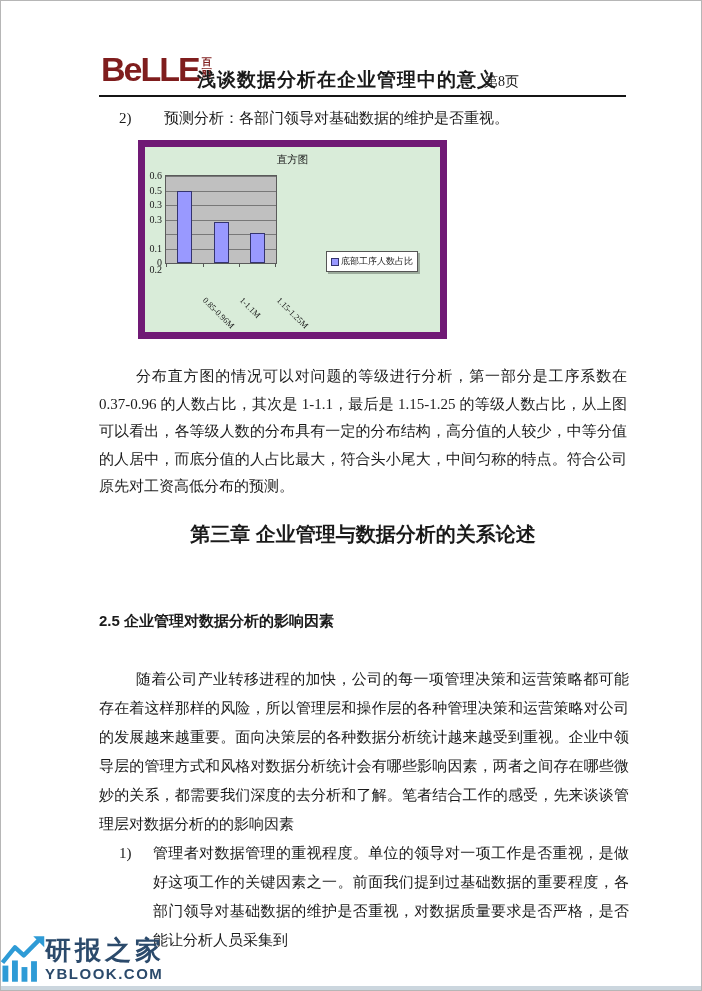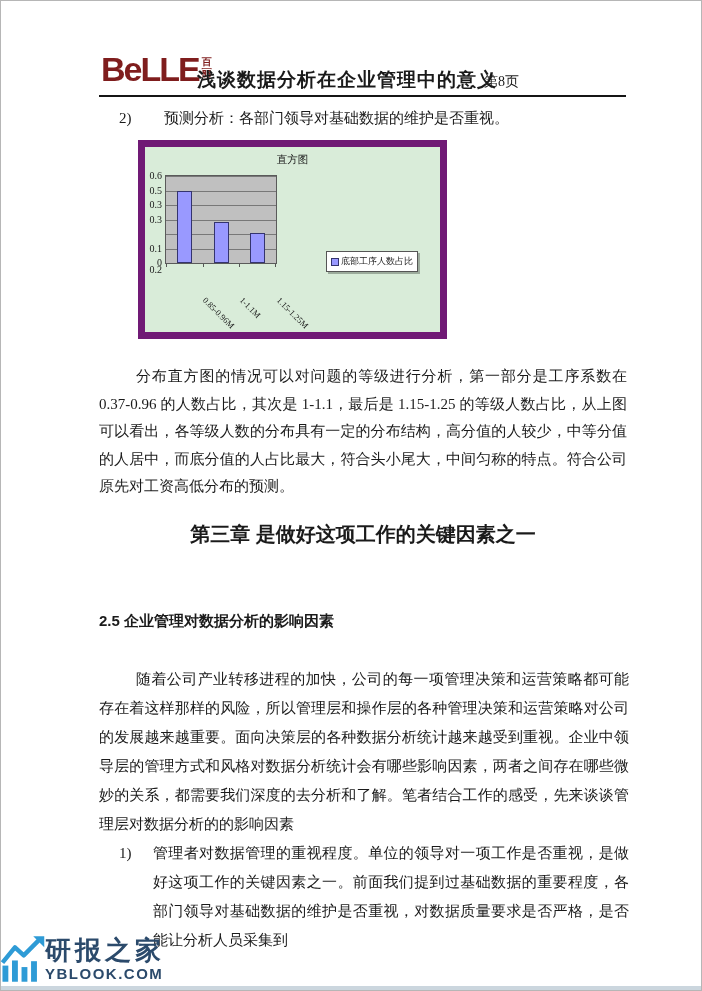--- a/index.html
+++ b/index.html
@@ -113,21 +113,21 @@
         <div class="axis-mark" style="left: 130px; top: 117px;"></div>
       </div>
     <div class="legend">
       <span class="legend-marker" style="background: rgb(153, 153, 255); border-color: rgb(52, 52, 110);"></span>
       <span class="legend-label">底部工序人数占比</span>
     </div>
   </div>
 
   <div class="para1">分布直方图的情况可以对问题的等级进行分析，第一部分是工序系数在 0.37-0.96 的人数占比，其次是 1-1.1，最后是 1.15-1.25 的等级人数占比，从上图可以看出，各等级人数的分布具有一定的分布结构，高分值的人较少，中等分值的人居中，而底分值的人占比最大，符合头小尾大，中间匀称的特点。符合公司原先对工资高低分布的预测。</div>
 
-  <div class="chapter">第三章 是做好这项工作的关键因素之一</div>
+  <div class="chapter">第三章 企业管理与数据分析的关系论述</div>
   <div class="section">2.5 企业管理对数据分析的影响因素</div>
 
   <div class="body-block">
     <p class="para2">随着公司产业转移进程的加快，公司的每一项管理决策和运营策略都可能存在着这样那样的风险，所以管理层和操作层的各种管理决策和运营策略对公司的发展越来越重要。面向决策层的各种数据分析统计越来越受到重视。企业中领导层的管理方式和风格对数据分析统计会有哪些影响因素，两者之间存在哪些微妙的关系，都需要我们深度的去分析和了解。笔者结合工作的感受，先来谈谈管理层对数据分析的的影响因素</p>
     <div class="list-item">
       <span class="num">1)</span>
       <span>管理者对数据管理的重视程度。单位的领导对一项工作是否重视，是做好这项工作的关键因素之一。前面我们提到过基础数据的重要程度，各部门领导对基础数据的维护是否重视，对数据质量要求是否严格，是否能让分析人员采集到</span>
     </div>
   </div>
 

